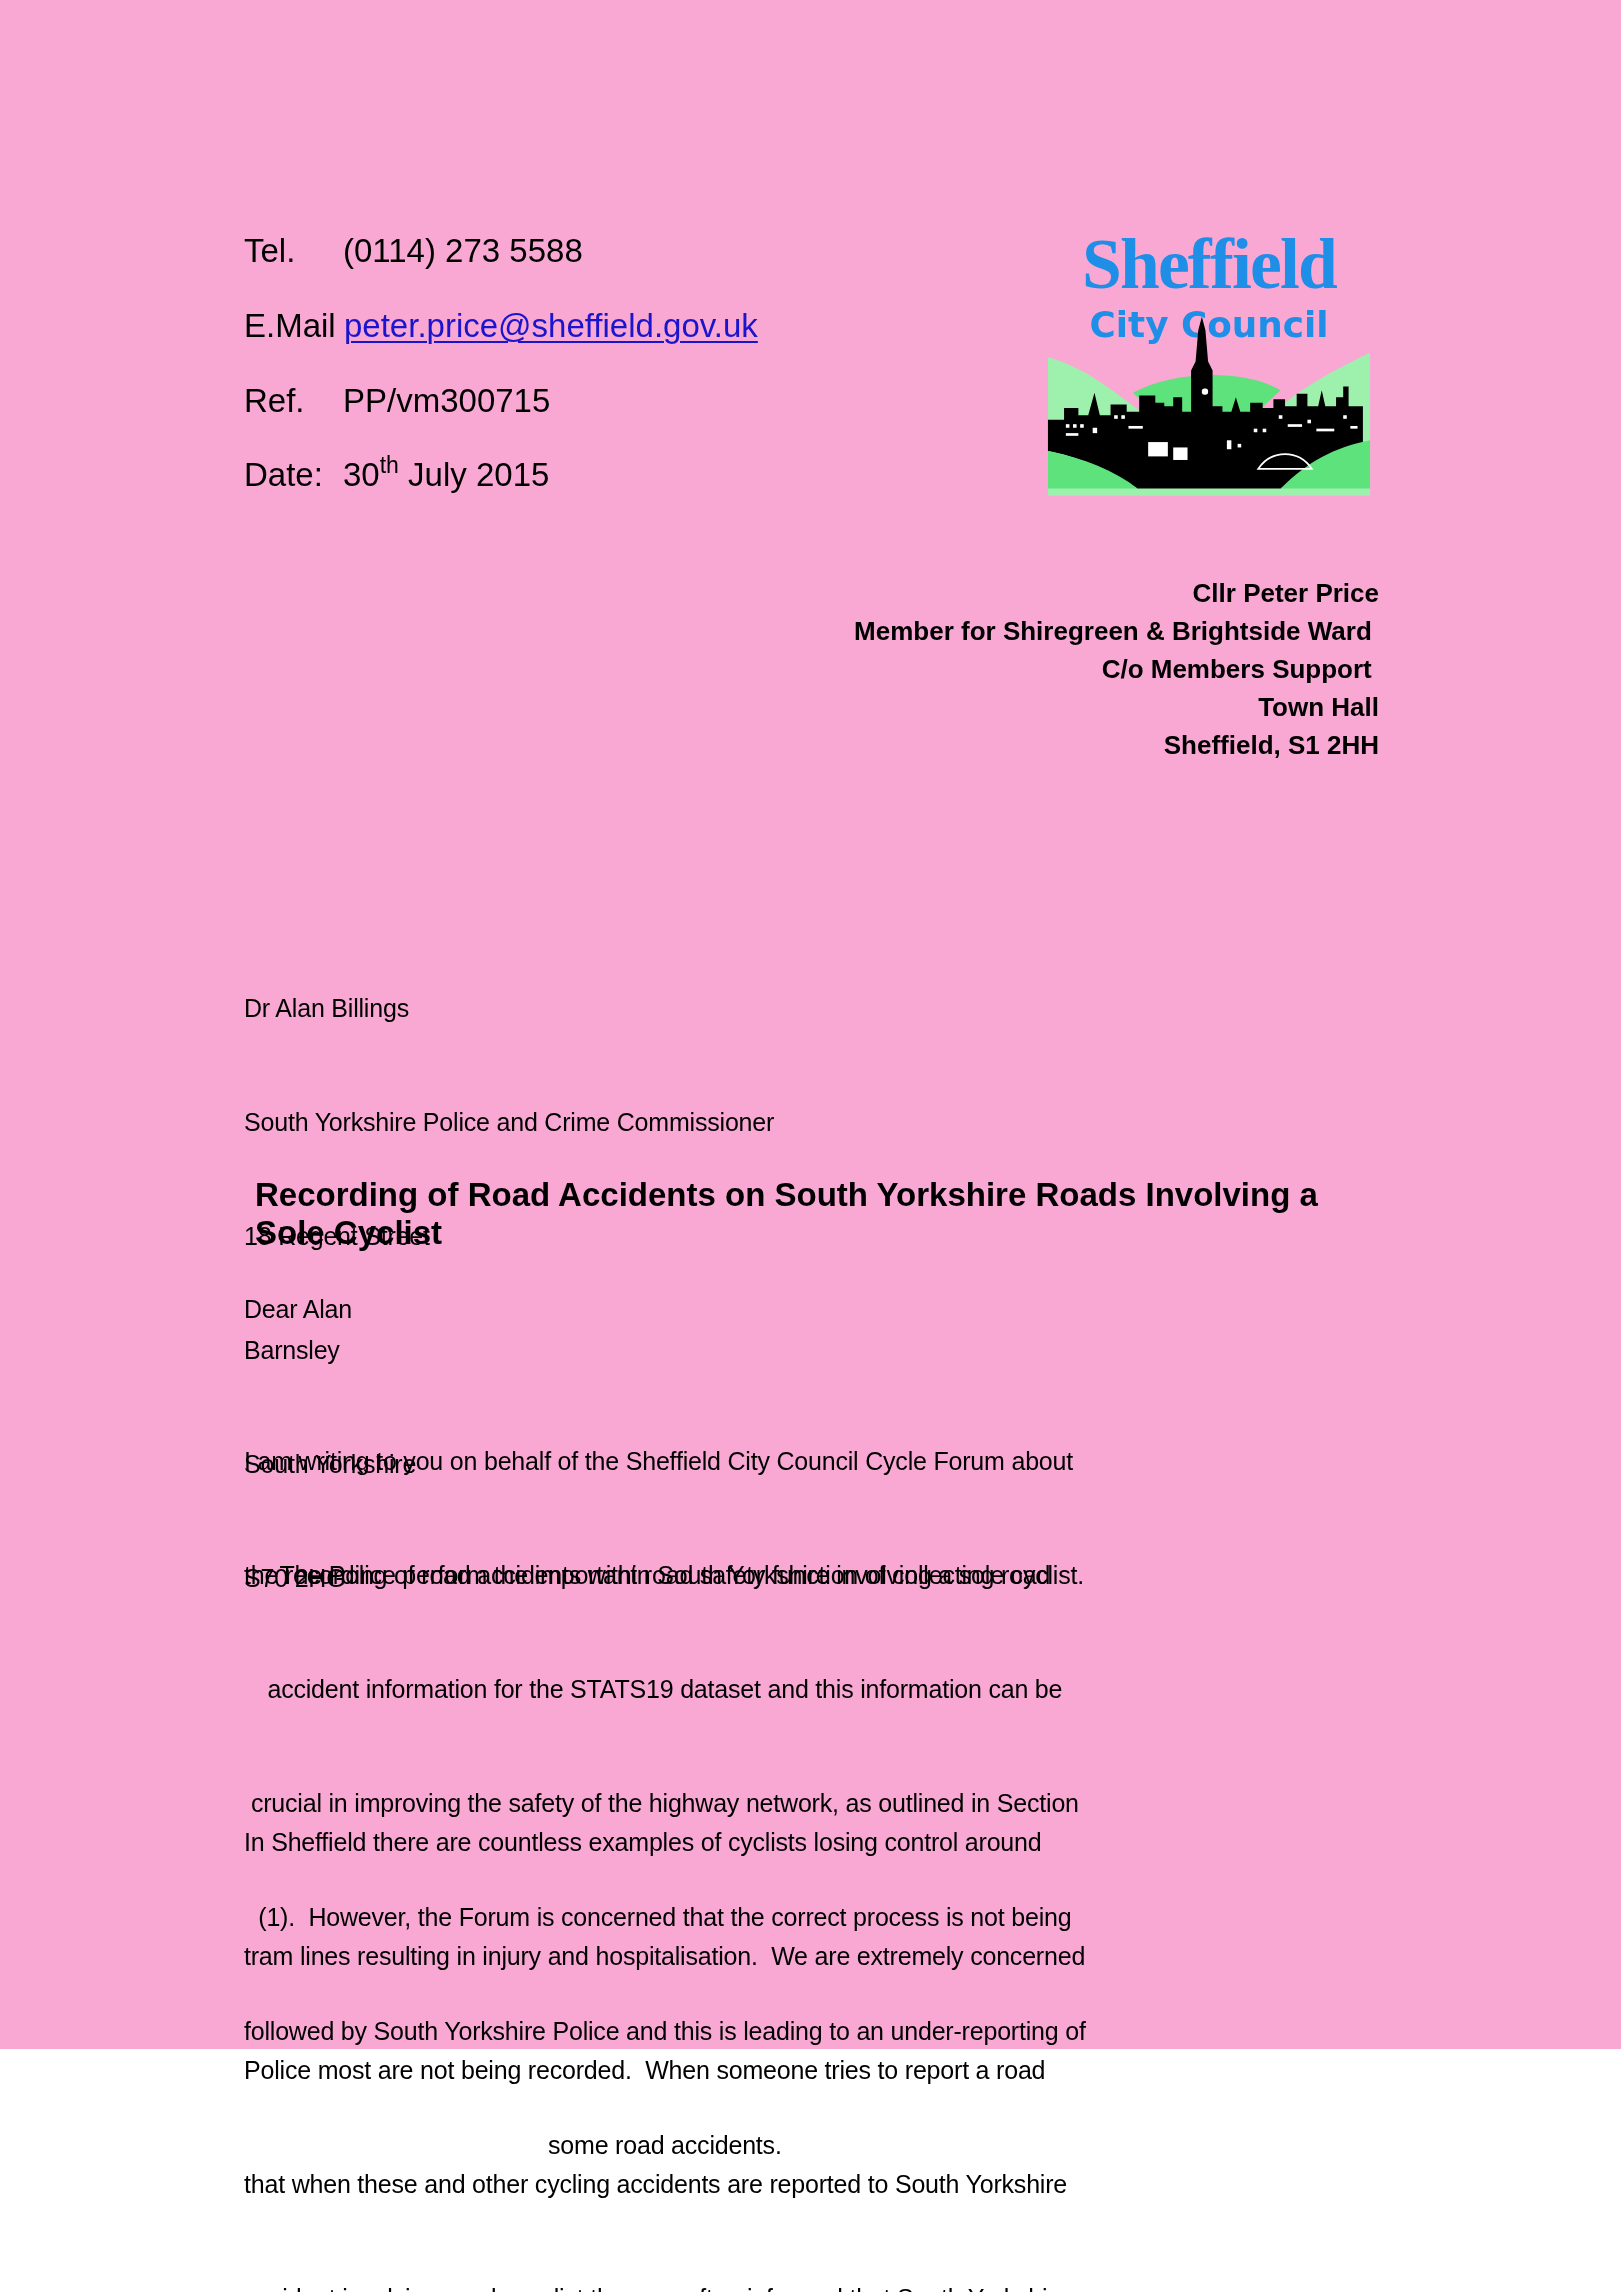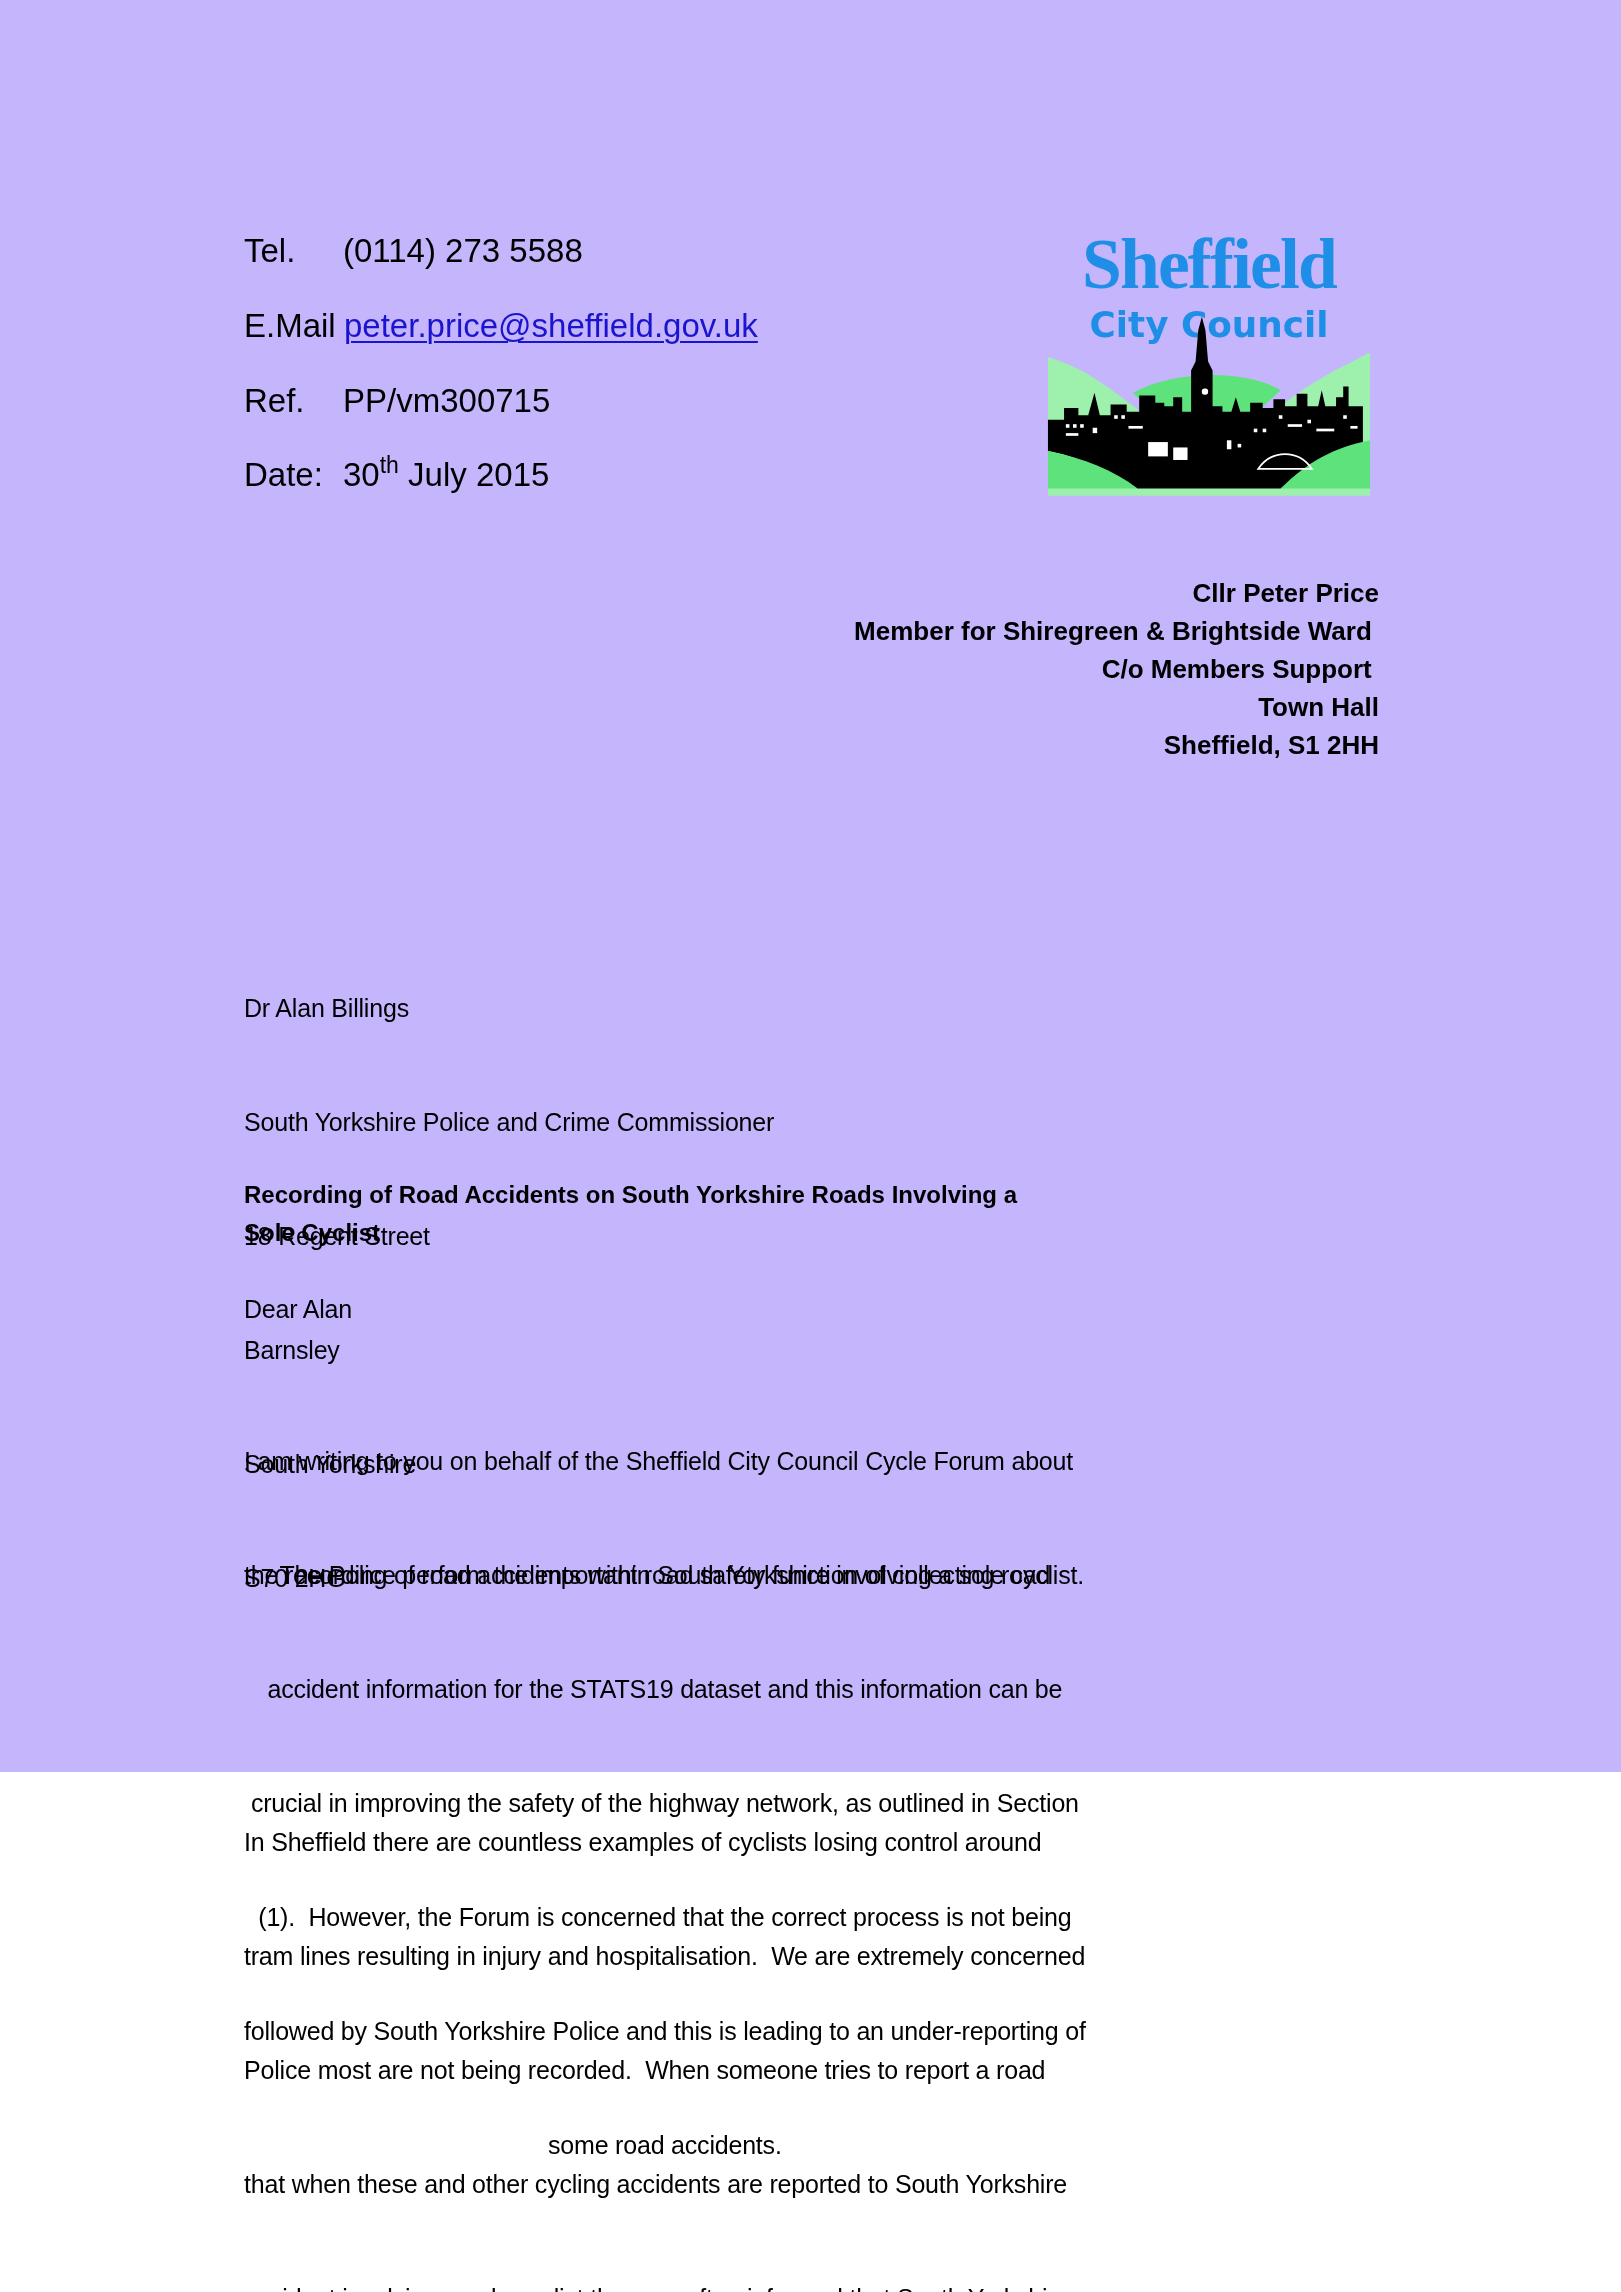--- a/index.html
+++ b/index.html
@@ -1,31 +1,31 @@
 <!DOCTYPE html>
 <html style="font-size:14.3px"><head>
 <meta charset="utf-8">
 <style>
   html, body { margin: 0; padding: 0; background: #ffffff; }
   body {
     width: 1621px; height: 2293px; position: relative; overflow: hidden;
     font-family: "Liberation Sans", sans-serif; color: #000;
   }
-  .page { position: absolute; left: 0; top: 0; width: 1621px; height: 1772px; background: #c4b5fd; }
+  .page { position: absolute; left: 0; top: 0; width: 1621px; height: 2049px; background: #f9a8d4; }
   .txt { font-size: 25px; line-height: 38px; letter-spacing: -0.2px; white-space: pre; }
   .contact { position: absolute; left: 244px; top: 232px; }
   .contact .row { position: absolute; left: 0; white-space: nowrap; font-size: 33px; line-height: 38px; }
   .contact .lbl { display: inline-block; width: 99px; }
   .contact a, .link { color: #1a14cc; text-decoration: underline; text-decoration-thickness: 1.8px; text-underline-offset: 3.6px; }
   sup { font-size: 23px; vertical-align: 0; position: relative; top: -13.4px; }
   .logo { position: absolute; left: 1039px; top: 236px; width: 340px; height: 269px; font-weight: bold; }
   .sender { position: absolute; right: 242px; top: 574px; text-align: right; font-weight: bold; font-size: 26px; line-height: 38px; }
   .sender div { white-space: pre; }
   .addressee { position: absolute; left: 244px; top: 913px; }
-  .subject { position: absolute; left: 244px; top: 1176px; font-weight: bold; font-size: 24px; line-height: 38px; }
+  .subject { position: absolute; left: 255px; top: 1176px; font-weight: bold; font-size: 33px; line-height: 38px; }
   .salutation { position: absolute; left: 244px; top: 1290px; }
   .para { position: absolute; left: 244px; }
   .p1 { top: 1366px; }
   .p2 { top: 1480px; text-align: center; }
   .p3 { top: 1747px; }
   .line { display: block; }
 </style>
 </head>
 <body>
 

